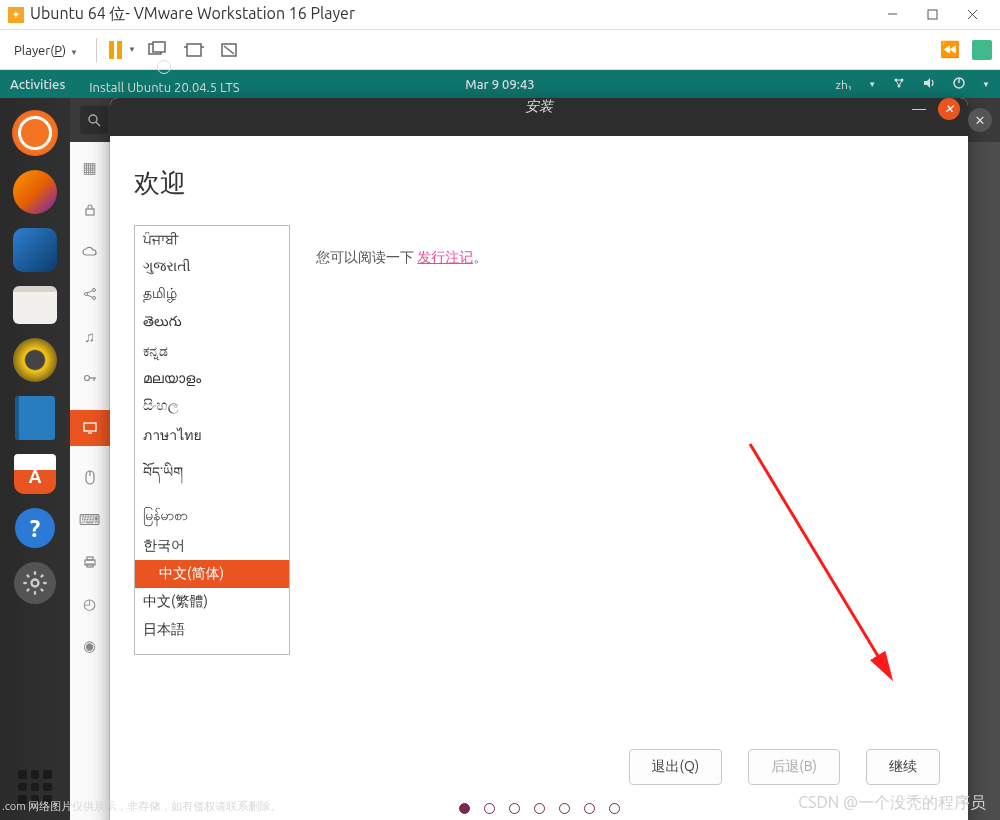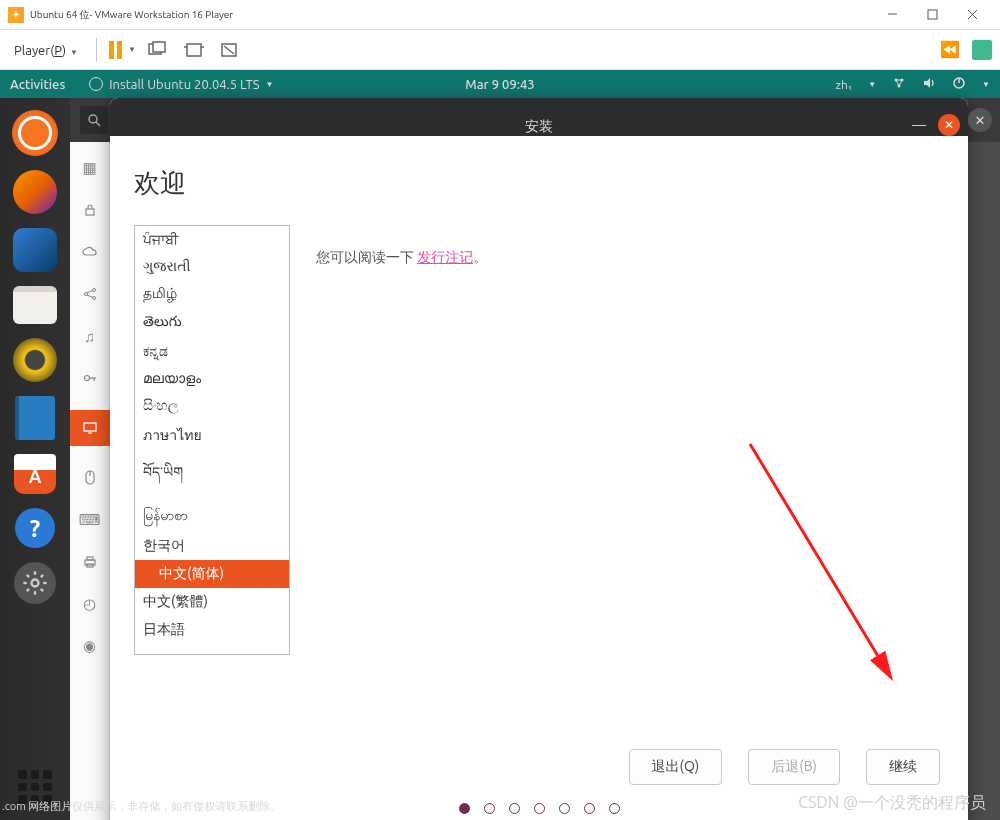--- a/index.html
+++ b/index.html
@@ -1,41 +1,41 @@
 <!DOCTYPE html>
 <html><head>
   <meta charset="utf-8">
   <style>
     * { margin: 0; padding: 0; box-sizing: border-box; font-family: "Ubuntu", "Microsoft YaHei", sans-serif; }
     body { width: 1000px; height: 820px; background: #fff; overflow: hidden; position: relative; }
 
     
     .host-titlebar { height: 30px; background: #fff; display: flex; align-items: center; padding: 0 8px; border-bottom: 1px solid #e0e0e0; }
     .host-titlebar .vmware-icon { width: 16px; height: 16px; background: #f5a623; margin-right: 6px; display: flex; align-items: center; justify-content: center; font-size: 10px; color: #fff; }
-    .host-titlebar .title { font-size: 10px; color: #333; flex: 1; }
+    .host-titlebar .title { font-size: 16px; color: #333; flex: 1; }
     .host-titlebar .winbtn { width: 40px; height: 28px; display: flex; align-items: center; justify-content: center; color: #666; font-size: 12px; }
     .host-titlebar .winbtn svg { stroke: #555; }
 
     
     .vmware-toolbar { height: 40px; background: #fff; display: flex; align-items: center; padding: 0 8px; border-bottom: 1px solid #ddd; gap: 8px; }
     .vmware-toolbar .player-menu { font-size: 13px; color: #333; padding: 4px 6px; }
     .vmware-toolbar .player-menu u { text-decoration: underline; }
     .vmware-toolbar .sep { width: 1px; height: 24px; background: #ccc; margin: 0 4px; }
     .vmware-toolbar .pause { display: flex; align-items: center; gap: 2px; }
     .vmware-toolbar .pause-bars { display: flex; gap: 3px; }
     .vmware-toolbar .pause-bars span { width: 5px; height: 18px; background: #f6a202; }
     .vmware-toolbar .dd { font-size: 8px; color: #666; margin-left: 4px; }
     .vmware-toolbar .tbtn { padding: 4px; color: #555; display: flex; align-items: center; justify-content: center; }
     .vmware-toolbar .spacer { flex: 1; }
     .vmware-toolbar .note { width: 20px; height: 20px; background: #3fba8d; border-radius: 2px; }
 
     
     .ubuntu-topbar { height: 28px; background: #0f766e; color: #ddd; display: flex; align-items: center; font-size: 13px; padding: 0 10px; }
     .ubuntu-topbar .activities { font-weight: 500; margin-right: 24px; }
-    .ubuntu-topbar .current-app { display: flex; align-items: center; gap: 6px; }
+    .ubuntu-topbar .current-app { display: flex; align-items: center; gap: 6px; flex-direction: column; }
     .ubuntu-topbar .app-icon { width: 14px; height: 14px; border-radius: 50%; border: 1.5px solid #ddd; position: relative; }
     .ubuntu-topbar .datetime { position: absolute; left: 50%; transform: translateX(-50%); font-weight: 500; }
     .ubuntu-topbar .right { margin-left: auto; display: flex; gap: 16px; align-items: center; }
     .ubuntu-topbar .right span { font-size: 12px; }
 
     
     .vm-area { height: 722px; display: flex; position: relative; background: #2c2c2c; }
 
     
     .dock { width: 70px; background: linear-gradient(to right, #2a2a2a, #313131); display: flex; flex-direction: column; align-items: center; padding-top: 12px; gap: 14px; }
@@ -63,21 +63,21 @@
     .side-strip .item { width: 20px; height: 20px; display: flex; align-items: center; justify-content: center; }
     .side-strip .item.active { background: #e95420; color: #fff; width: 40px; height: 36px; }
 
     
     .search-frag { position: absolute; left: 0; top: 0; right: 0; height: 44px; background: #3a3a3a; display: flex; align-items: center; padding-left: 10px; z-index: 1; }
     .search-frag .s-icon { width: 28px; height: 28px; border-radius: 4px; background: #2d2d2d; color: #aaa; display: flex; align-items: center; justify-content: center; font-size: 14px; }
     .search-close-outer { position: absolute; right: 8px; top: 10px; width: 24px; height: 24px; background: #555; border-radius: 50%; color: #ddd; display: flex; align-items: center; justify-content: center; font-size: 13px; z-index: 6; }
 
     
     .install-win { position: absolute; left: 40px; right: 32px; top: 0; bottom: -10px; background: #fff; box-shadow: 0 4px 20px rgba(0,0,0,0.4); z-index: 5; display: flex; flex-direction: column; border-radius: 8px 8px 0 0; overflow: hidden; }
-    .install-titlebar { height: 38px; background: #2d2d2d; color: #ddd; display: flex; align-items: flex-end; justify-content: center; position: relative; font-size: 14px; }
+    .install-titlebar { height: 38px; background: #2d2d2d; color: #ddd; display: flex; align-items: flex-start; justify-content: center; position: relative; font-size: 14px; font-style: italic; }
     .install-titlebar .minbtn { position: absolute; right: 38px; width: 22px; height: 22px; color: #ccc; display: flex; align-items: center; justify-content: center; }
     .install-titlebar .closebtn { position: absolute; right: 8px; width: 22px; height: 22px; background: #e95420; border-radius: 50%; color: #fff; display: flex; align-items: center; justify-content: center; font-size: 12px; }
 
     .install-body { flex: 1; padding: 30px 24px 10px; display: flex; flex-direction: column; position: relative; }
     .install-body h1 { font-size: 26px; font-weight: 400; color: #333; margin-bottom: 24px; }
 
     .content-row { display: flex; gap: 26px; align-items: flex-start; flex: 1; }
 
     .lang-list { width: 156px; height: 430px; border: 1px solid #bbb; overflow: hidden; background: #fff; }
     .lang-list .li { padding: 5px 8px; font-size: 14px; color: #333; white-space: nowrap; }

